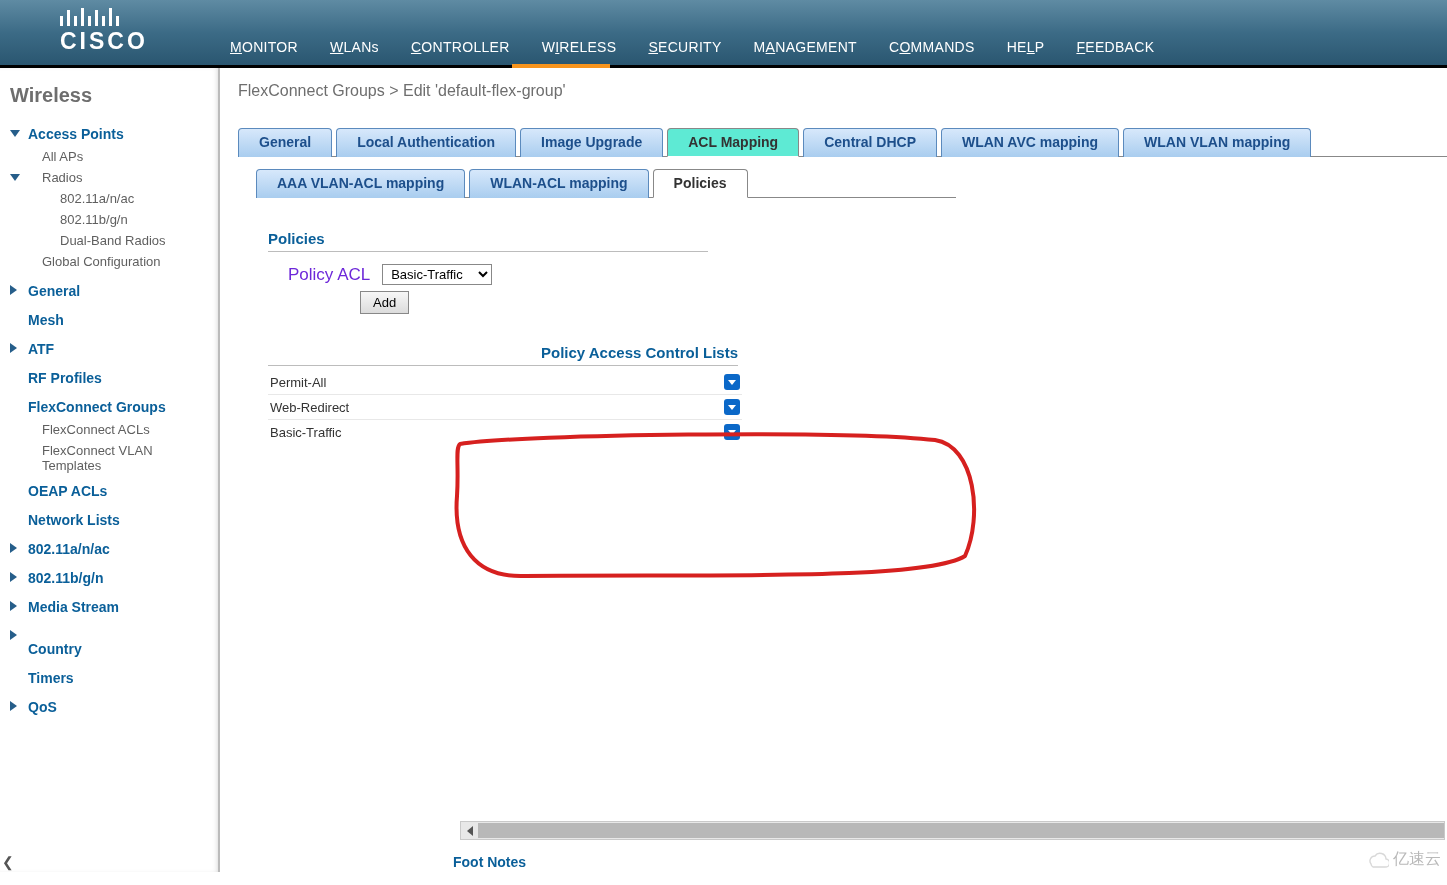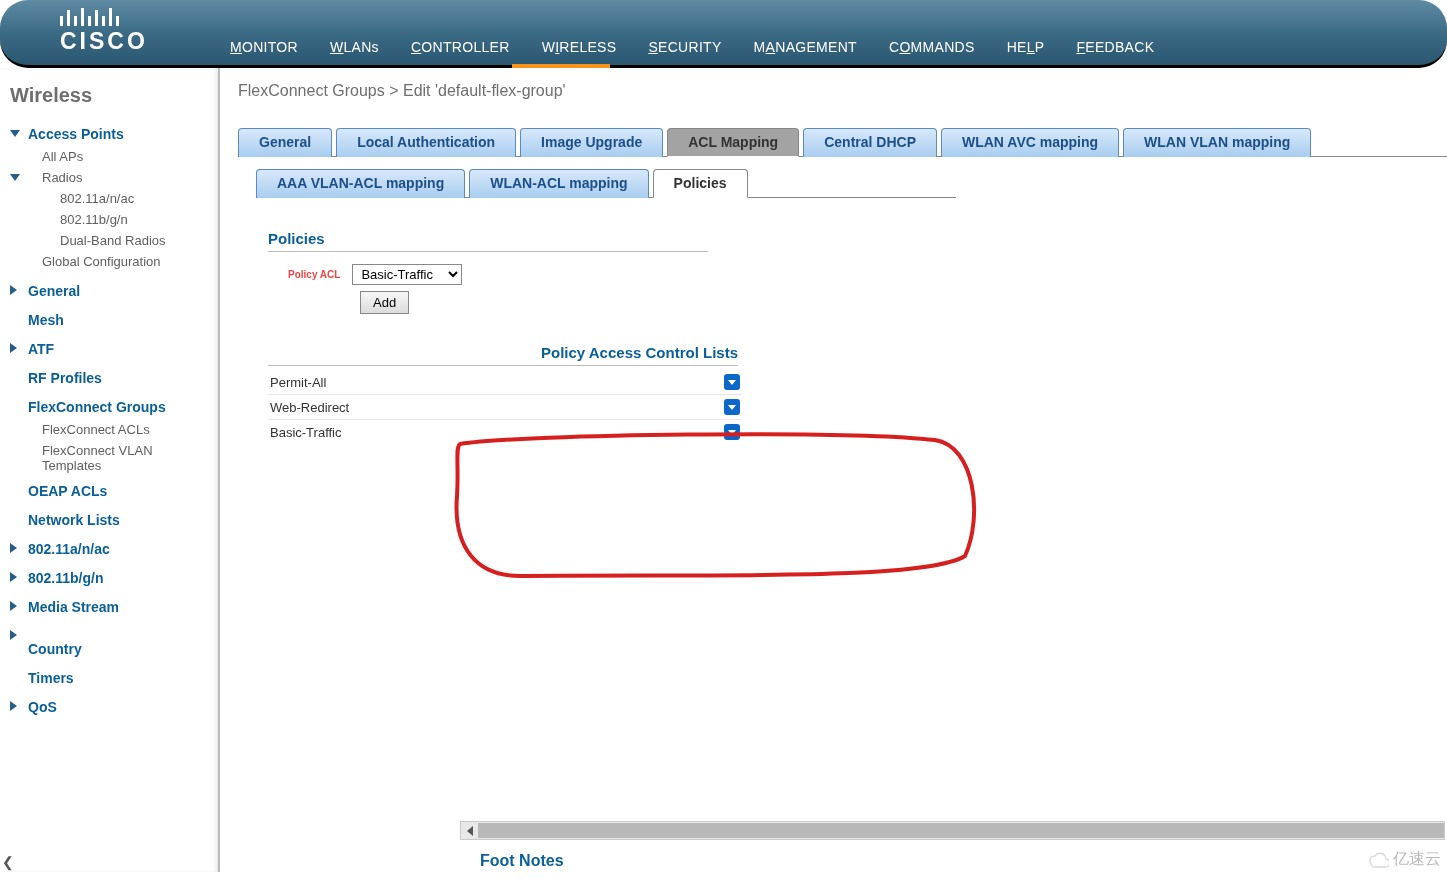--- a/index.html
+++ b/index.html
@@ -1,18 +1,18 @@
 <!DOCTYPE html>
 <html><head>
 <meta charset="utf-8">
 <style>
   html,body{margin:0;padding:0;font-family:Arial,Helvetica,sans-serif;font-size:13px;color:#333;background:#fff;}
   .page{width:1447px;position:relative;}
   
-  .topbanner{height:65px;background:linear-gradient(to bottom,#5f8ba3 0%,#3c6b86 50%,#2a5670 100%);border-bottom:3px solid #000;position:relative;border-radius:28px;}
+  .topbanner{height:65px;background:linear-gradient(to bottom,#5f8ba3 0%,#3c6b86 50%,#2a5670 100%);border-bottom:3px solid #000;position:relative;}
   .logo{position:absolute;left:60px;top:6px;color:#fff;}
   .logo-bars{display:flex;gap:4px;height:20px;align-items:flex-end;}
   .logo-bars span{display:inline-block;width:3px;background:#fff;}
   .logo-bars span:nth-child(1){height:10px;} .logo-bars span:nth-child(2){height:16px;} .logo-bars span:nth-child(3){height:10px;}
   .logo-bars span:nth-child(4){height:18px;} .logo-bars span:nth-child(5){height:10px;} .logo-bars span:nth-child(6){height:16px;}
   .logo-bars span:nth-child(7){height:10px;} .logo-bars span:nth-child(8){height:18px;} .logo-bars span:nth-child(9){height:10px;}
   .logo-text{font-size:23px;font-weight:bold;letter-spacing:3px;margin-top:2px;}
   .topnav{position:absolute;left:230px;bottom:10px;display:flex;gap:32px;}
   .topnav a{color:#fff;font-size:14px;font-weight:normal;text-decoration:none;letter-spacing:0.3px;}
   .topnav a span.ul{text-decoration:underline;}
@@ -30,52 +30,52 @@
   .tree .sub{padding-left:14px;}
   .tree .sub .item{font-weight:normal;color:#5f5f5f;font-size:13px;}
   .tree .subsub{padding-left:28px;}
   .tree .subsub .item{padding-left:8px;}
   
   .content{flex:1;padding:14px 0 0 18px;position:relative;min-height:790px;}
   .breadcrumb{font-size:16px;font-weight:normal;color:#6e6e6e;margin-bottom:28px;}
   
   .tabs{display:flex;gap:4px;margin-bottom:0;}
   .tab{background:linear-gradient(to bottom,#d7e8fb 0%,#a9cdef 100%);border:1px solid #5b8abd;border-bottom:none;border-radius:4px 4px 0 0;padding:5px 20px 6px;color:#1d4f8b;font-weight:bold;font-size:14px;cursor:pointer;white-space:nowrap;}
-  .tab.active{background:#a3a3a3;color:#333;border:1px solid #888;border-bottom:1px solid #fff;position:relative;z-index:2;}
+  .tab.active{background:#5eead4;color:#333;border:1px solid #888;border-bottom:1px solid #fff;position:relative;z-index:2;}
   .tabbar-line{height:1px;background:#888;margin-top:-1px;}
   
   .subtabs{display:flex;gap:4px;margin:12px 0 0 18px;}
   .subtab{background:linear-gradient(to bottom,#d7e8fb 0%,#a9cdef 100%);border:1px solid #5b8abd;border-bottom:none;border-radius:4px 4px 0 0;padding:5px 20px 6px;color:#1d4f8b;font-weight:bold;font-size:14px;cursor:pointer;}
   .subtab.active{background:#fff;color:#333;border:1px solid #888;border-bottom:1px solid #fff;position:relative;z-index:2;}
   .subtabbar-line{height:1px;background:#888;margin:-1px 0 0 18px;width:700px;}
   
   .panel{margin:32px 0 0 30px;}
   .section-title{color:#0a5f99;font-weight:bold;font-size:15px;border-bottom:1px solid #bcbcbc;padding-bottom:4px;width:440px;margin-bottom:12px;}
   .formrow{display:flex;align-items:center;gap:12px;padding-left:20px;margin-bottom:6px;}
-  .formrow label{font-size:10px;color:#ef4444;font-weight:bold;}
+  .formrow label{font-size:17px;color:#6d28d9;}
   .formrow select{font-size:13px;padding:1px 4px;border:1px solid #888;background:#fff;width:110px;}
   .addbtn{margin-left:92px;background:linear-gradient(to bottom,#f7f7f7,#dcdcdc);border:1px solid #888;padding:3px 12px;font-size:13px;cursor:pointer;}
   .acl-section{margin-top:30px;text-align:right;}
   .acl-title{color:#0a5f99;font-weight:bold;font-size:15px;border-bottom:1px solid #bcbcbc;padding-bottom:4px;width:470px;margin-bottom:4px;}
   .acl-row{display:flex;justify-content:space-between;align-items:center;width:470px;padding:4px 2px;border-bottom:1px solid #e8e8e8;color:#333;}
   .acl-row:last-child{border-bottom:none;}
   .dd{width:16px;height:16px;background:#0b68c8;border-radius:3px;display:flex;align-items:center;justify-content:center;cursor:pointer;}
   .dd::after{content:"";border-left:4px solid transparent;border-right:4px solid transparent;border-top:5px solid #fff;}
   
   .annot{position:absolute;left:225px;top:358px;width:550px;height:160px;pointer-events:none;}
   .annot svg{width:100%;height:100%;}
   
   .hscroll{position:absolute;left:240px;bottom:32px;right:2px;height:17px;background:#e8e8e8;border:1px solid #c9c9c9;display:flex;align-items:center;}
   .hscroll .larrow{width:17px;height:15px;background:#e8e8e8;display:flex;align-items:center;justify-content:center;}
   .hscroll .larrow::after{content:"";border-top:5px solid transparent;border-bottom:5px solid transparent;border-right:6px solid #555;}
   .hscroll .track{flex:1;background:#b8b8b8;height:15px;position:relative;}
   
   .wm{position:absolute;right:6px;bottom:2px;color:#b9b9b9;font-size:16px;display:flex;align-items:center;gap:4px;text-align:center;}
   .wm svg{opacity:0.55;}
-  .footnotes{position:absolute;left:260px;bottom:2px;color:#0a5f99;font-weight:bold;font-size:16px;}
+  .footnotes{position:absolute;left:233px;bottom:2px;color:#0a5f99;font-weight:bold;font-size:14px;}
   .chev{position:absolute;left:2px;bottom:2px;color:#555;font-size:14px;}
 </style>
 </head>
 <body>
 
 <div class="page">
 
   <div class="topbanner">
     <div class="logo">
       <div class="logo-bars">

